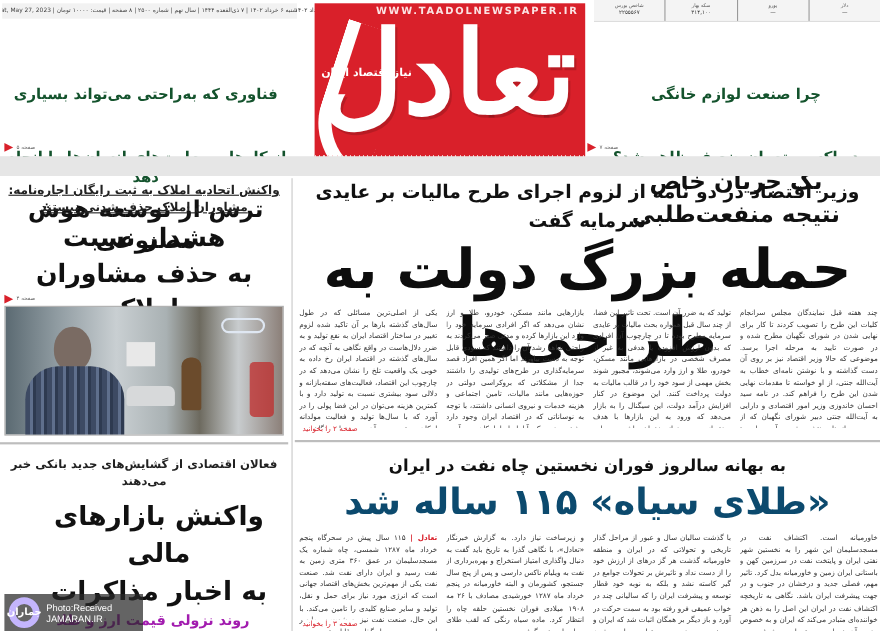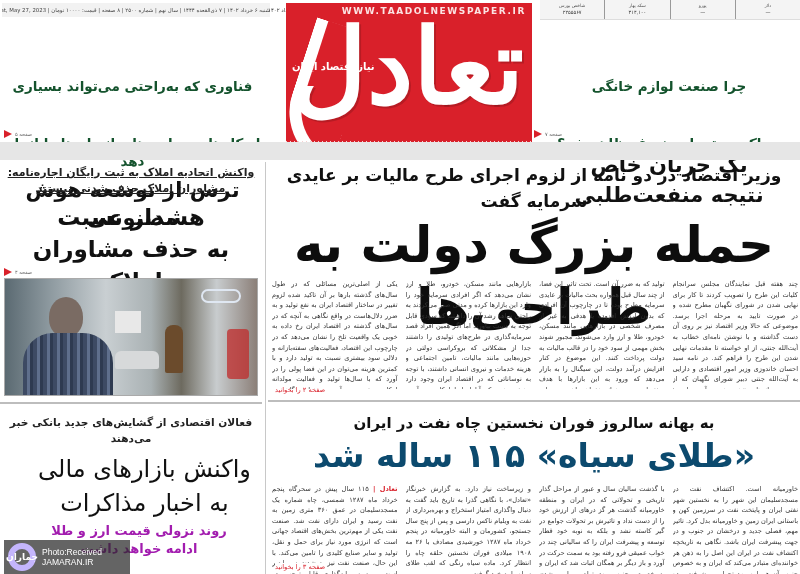--- a/index.html
+++ b/index.html
@@ -57,21 +57,21 @@
   .photo .body-shape { position: absolute; left: 0; top: 36px; width: 90px; height: 80px; border-radius: 30px 30px 0 0;
      background: repeating-linear-gradient(90deg, #3d4a63 0 4px, #5f6f8c 4px 7px, #2e3a50 7px 10px); }
   .photo .sign-red { position: absolute; right: 8px; top: 50px; width: 22px; height: 50px; background: #c02b2b; opacity: 0.75; border-radius: 4px; }
   .photo .sign-blue { position: absolute; right: 16px; top: 10px; width: 40px; height: 14px; border: 2px solid #dfe7f2; border-radius: 8px; }
   .photo .car { position: absolute; left: 110px; top: 72px; width: 44px; height: 18px; background: #d7d9da; border-radius: 6px 6px 2px 2px; }
   .photo .clock { position: absolute; left: 160px; top: 46px; width: 18px; height: 48px; background: #6b4b2c; border-radius: 8px 8px 2px 2px; }
   .photo .paper { position: absolute; left: 110px; top: 32px; width: 26px; height: 22px; background: #e8e8e8; }
 
   .left-bottom { position: absolute; left: 0; top: 414px; width: 262px; direction: rtl; text-align: center; }
   .left-bottom .kicker { font-size: 10.6px; font-weight: bold; line-height: 16px; color: #222; }
-  .left-bottom .title { font-size: 24px; font-weight: normal; line-height: 34px; color: #111; padding-left: 27px; }
+  .left-bottom .title { font-size: 24px; font-weight: bold; line-height: 34px; color: #111; padding-left: 27px; }
   .left-bottom .sub { font-size: 13px; font-weight: bold; line-height: 18px; color: #a21caf; margin-top: 2px; padding-left: 16px; }
 
   .watermark { position: absolute; left: 4px; top: 540px; width: 126px; height: 34px; background: rgba(40,40,40,0.72); display: flex; align-items: center; gap: 6px; padding-left: 4px; }
   .watermark .wm-logo { width: 28px; height: 28px; border-radius: 50%; border: 6px solid #c4b5fd; color: #fff; font-size: 9px; display: flex; align-items: center; justify-content: center; font-weight: bold; }
   .watermark .wm-text { color: #fff; font-size: 8.5px; line-height: 10px; font-family: "Liberation Sans", sans-serif; }
 
   .oil-story { position: absolute; left: 268px; top: 412px; width: 532px; direction: rtl; text-align: center; }
   .oil-story .kicker { font-size: 15px; font-weight: bold; line-height: 22px; color: #111; }
   .oil-story .title { font-size: 33px; font-weight: bold; line-height: 44px; color: #0c4a6e; }
 </style>

